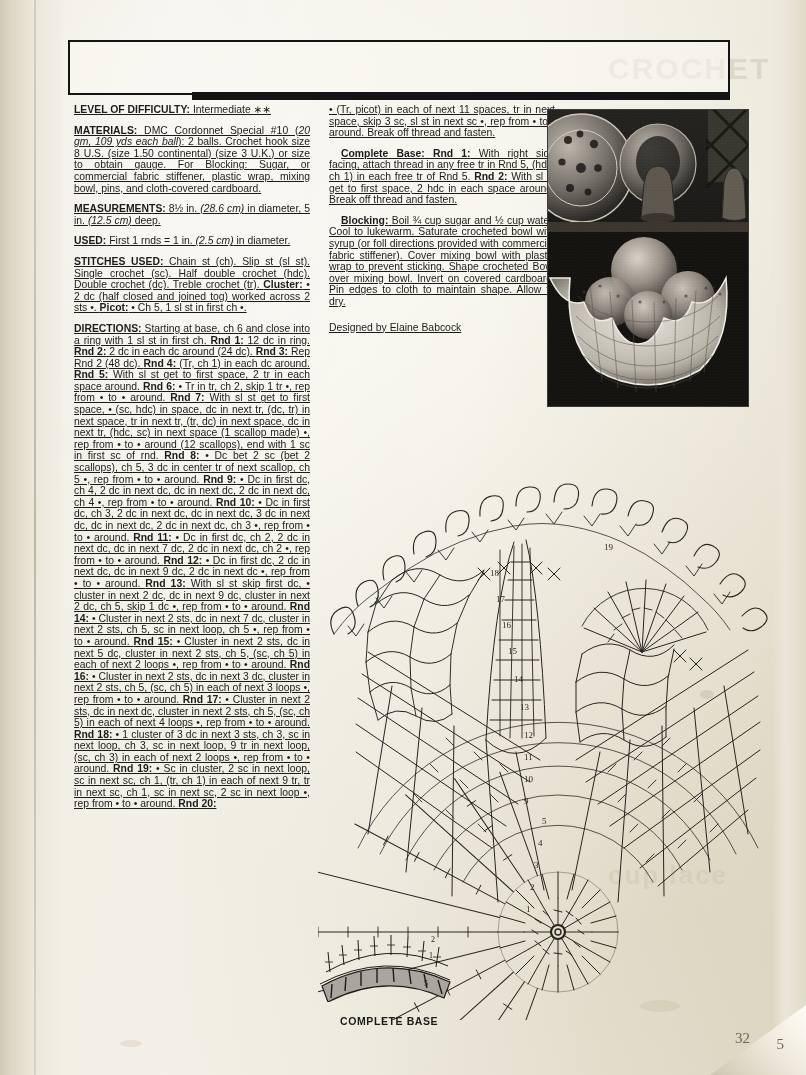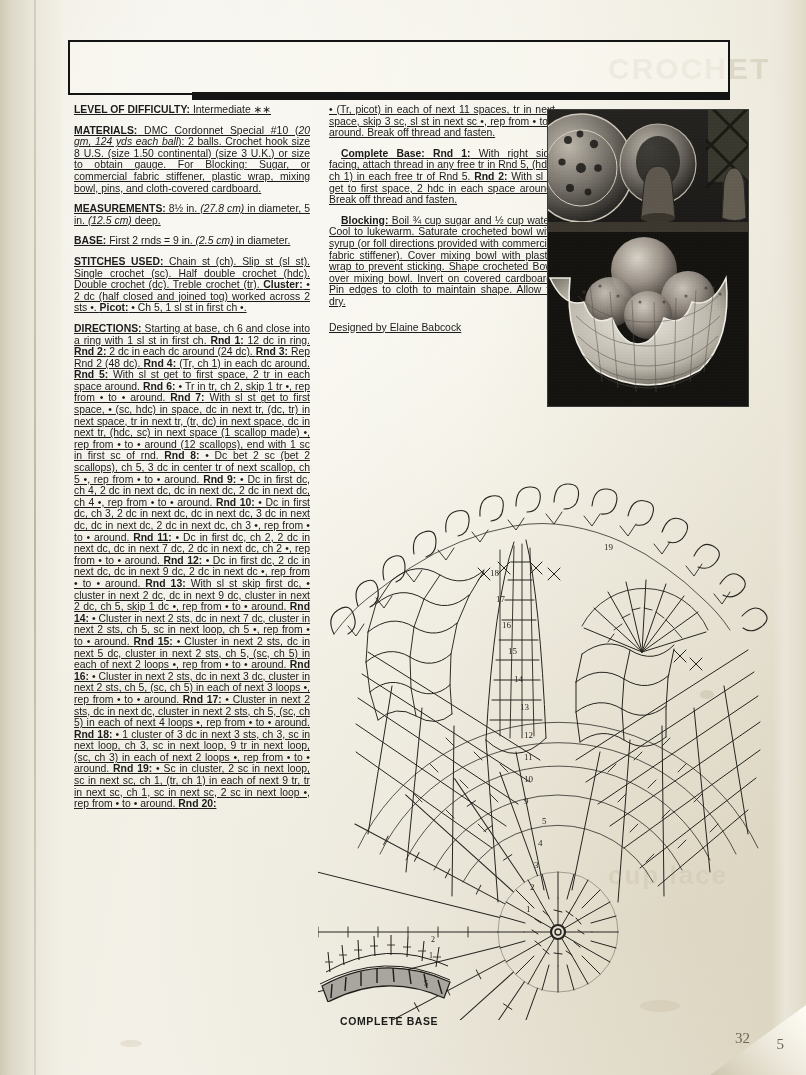--- a/index.html
+++ b/index.html
@@ -132,29 +132,29 @@
   <div id="banner"></div>
   <div id="banner-rule"></div>
 
   <div id="col-left" class="col">
 
     <p class="para">
       <b>LEVEL OF DIFFICULTY:</b><span> Intermediate ∗∗</span>
     </p>
 
     <p class="para">
-      <b>MATERIALS:</b><span> DMC Cordonnet Special #10 (</span><i>20 gm,</i><i> 124 yds each ball</i><span>): 2 balls. Crochet hook size 8 U.S. (size 1.50 continental) (size 3 U.K.) or size to obtain gauge. For Blocking: Sugar, or commercial fabric stiffener, plastic wrap, mixing bowl, pins, and cloth-covered cardboard.</span>
+      <b>MATERIALS:</b><span> DMC Cordonnet Special #10 (</span><i>20 gm,</i><i> 109 yds each ball</i><span>): 2 balls. Crochet hook size 8 U.S. (size 1.50 continental) (size 3 U.K.) or size to obtain gauge. For Blocking: Sugar, or commercial fabric stiffener, plastic wrap, mixing bowl, pins, and cloth-covered cardboard.</span>
     </p>
 
     <p class="para">
-      <b>MEASUREMENTS:</b><span> 8½ in. </span><i>(27.8 cm)</i><span> in diameter, 5 in. </span><i>(12.5 cm)</i><span> deep.</span>
+      <b>MEASUREMENTS:</b><span> 8½ in. </span><i>(28.6 cm)</i><span> in diameter, 5 in. </span><i>(12.5 cm)</i><span> deep.</span>
     </p>
 
     <p class="para">
-      <b>BASE:</b><span> First 2 rnds = 9 in. </span><i>(2.5 cm)</i><span> in diameter.</span>
+      <b>USED:</b><span> First 1 rnds = 1 in. </span><i>(2.5 cm)</i><span> in diameter.</span>
     </p>
 
     <p class="para">
       <b>STITCHES USED:</b><span> Chain st (ch). Slip st (sl st). Single crochet (sc). Half double crochet (hdc). Double crochet (dc). Treble crochet (tr). </span><b>Cluster:</b><span> • 2 dc (half closed and joined tog) worked across 2 sts •. </span><b>Picot:</b><span> • Ch 5, 1 sl st in first ch •.</span>
     </p>
 
 
     <p class="para">
       <b>DIRECTIONS:</b><span> Starting at base, ch 6 and close into a ring with 1 sl st in first ch. </span><span id="rounds-slot"><b>Rnd 1:</b><span> 12 dc in ring. </span><b>Rnd 2:</b><span> 2 dc in each dc around (24 dc). </span><b>Rnd 3:</b><span> Rep Rnd 2 (48 dc). </span><b>Rnd 4:</b><span> (Tr, ch 1) in each dc around. </span><b>Rnd 5:</b><span> With sl st get to first space, 2 tr in each space around. </span><b>Rnd 6:</b><span> • Tr in tr, ch 2, skip 1 tr •, rep from • to • around. </span><b>Rnd 7:</b><span> With sl st get to first space, • (sc, hdc) in space, dc in next tr, (dc, tr) in next space, tr in next tr, (tr, dc) in next space, dc in next tr, (hdc, sc) in next space (1 scallop made) •, rep from • to • around (12 scallops), end with 1 sc in first sc of rnd. </span><b>Rnd 8:</b><span> • Dc bet 2 sc (bet 2 scallops), ch 5, 3 dc in center tr of next scallop, ch 5 •, rep from • to • around. </span><b>Rnd 9:</b><span> • Dc in first dc, ch 4, 2 dc in next dc, dc in next dc, 2 dc in next dc, ch 4 •, rep from • to • around. </span><b>Rnd 10:</b><span> • Dc in first dc, ch 3, 2 dc in next dc, dc in next dc, 3 dc in next dc, dc in next dc, 2 dc in next dc, ch 3 •, rep from • to • around. </span><b>Rnd 11:</b><span> • Dc in first dc, ch 2, 2 dc in next dc, dc in next 7 dc, 2 dc in next dc, ch 2 •, rep from • to • around. </span><b>Rnd 12:</b><span> • Dc in first dc, 2 dc in next dc, dc in next 9 dc, 2 dc in next dc •, rep from • to • around. </span><b>Rnd 13:</b><span> With sl st skip first dc, • cluster in next 2 dc, dc in next 9 dc, cluster in next 2 dc, ch 5, skip 1 dc •, rep from • to • around. </span><b>Rnd 14:</b><span> • Cluster in next 2 sts, dc in next 7 dc, cluster in next 2 sts, ch 5, sc in next loop, ch 5 •, rep from • to • around. </span><b>Rnd 15:</b><span> • Cluster in next 2 sts, dc in next 5 dc, cluster in next 2 sts, ch 5, (sc, ch 5) in each of next 2 loops •, rep from • to • around. </span><b>Rnd 16:</b><span> • Cluster in next 2 sts, dc in next 3 dc, cluster in next 2 sts, ch 5, (sc, ch 5) in each of next 3 loops •, rep from • to • around. </span><b>Rnd 17:</b><span> • Cluster in next 2 sts, dc in next dc, cluster in next 2 sts, ch 5, (sc, ch 5) in each of next 4 loops •, rep from • to • around. </span><b>Rnd 18:</b><span> • 1 cluster of 3 dc in next 3 sts, ch 3, sc in next loop, ch 3, sc in next loop, 9 tr in next loop, (sc, ch 3) in each of next 2 loops •, rep from • to • around. </span><b>Rnd 19:</b><span> • Sc in cluster, 2 sc in next loop, sc in next sc, ch 1, (tr, ch 1) in each of next 9 tr, tr in next sc, ch 1, sc in next sc, 2 sc in next loop •, rep from • to • around. </span><b>Rnd 20:</b><span></span></span>
     </p>

